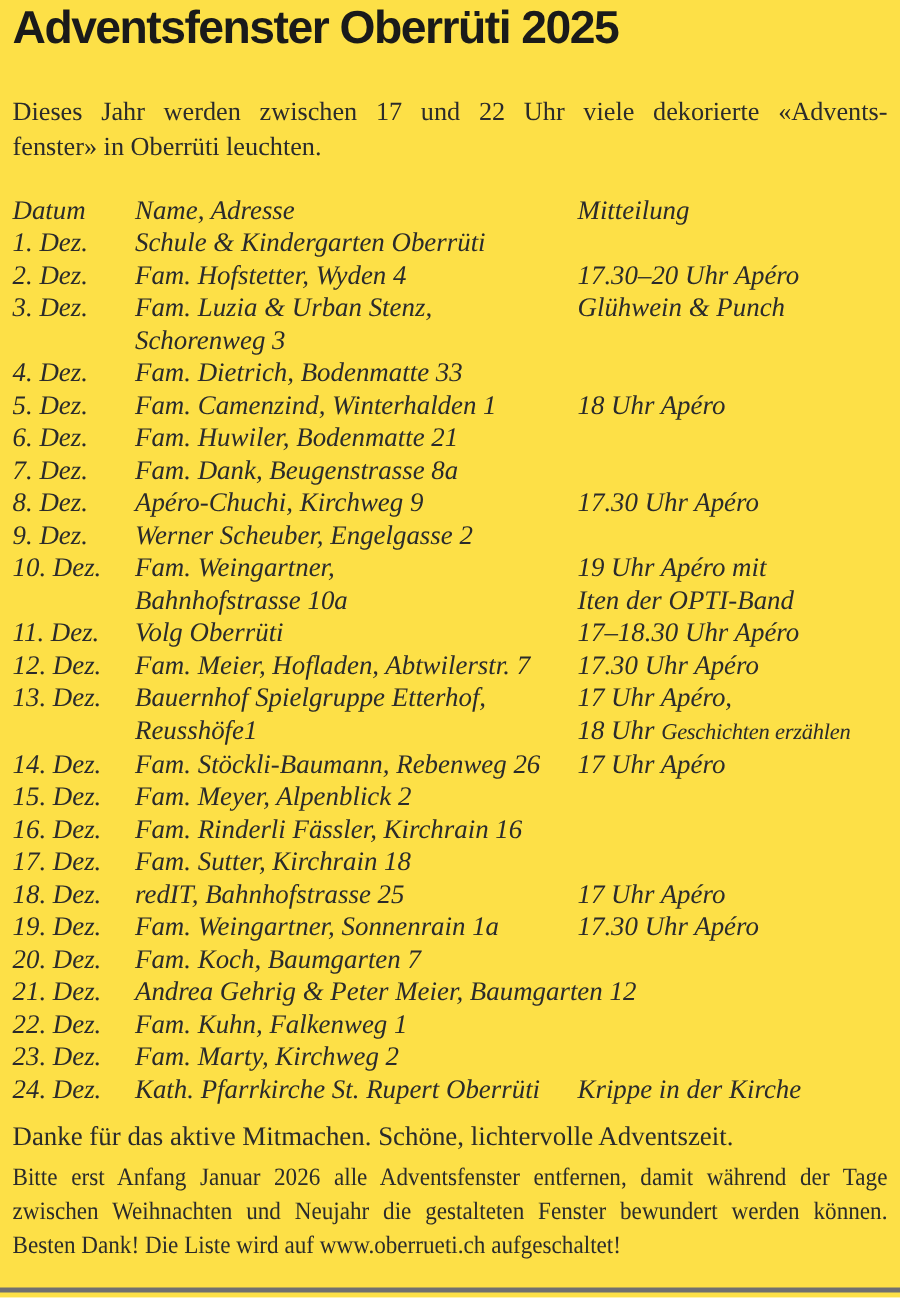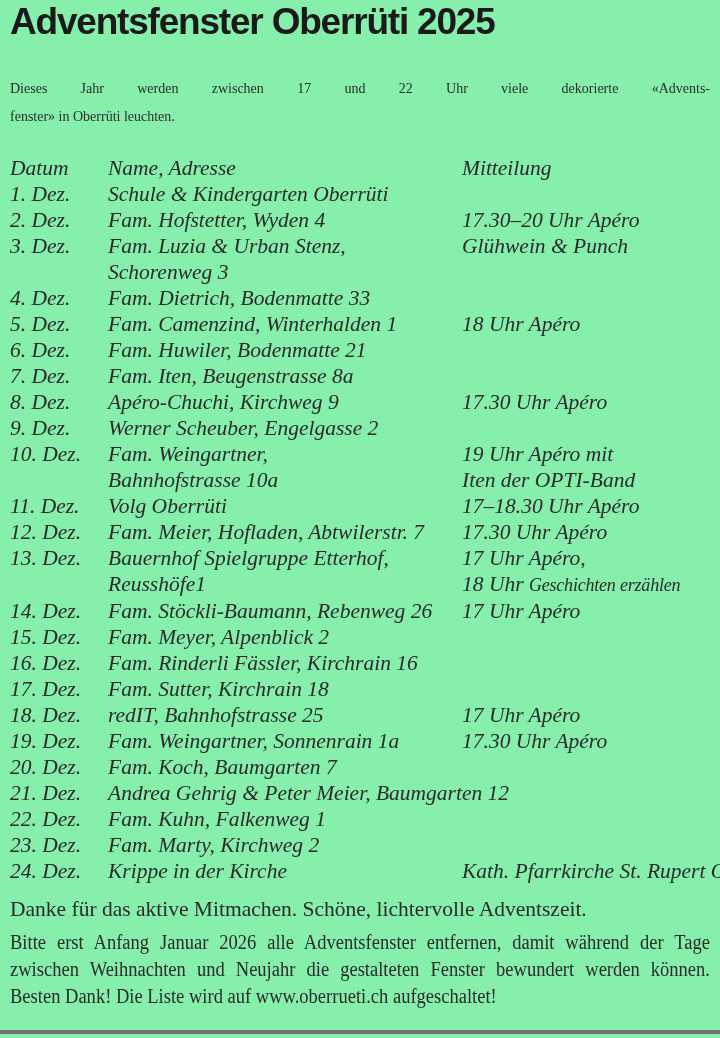--- a/index.html
+++ b/index.html
@@ -4,39 +4,39 @@
 <style>
   html, body {
     margin: 0;
     padding: 0;
     background: #ffffff;
   }
   .page {
     position: relative;
     width: 720px;
     height: 1038px;
-    background: #86efac;
+    background: #fde047;
     overflow: hidden;
     font-family: "Liberation Serif", serif;
     color: #2b2b2b;
     box-sizing: border-box;
     padding: 2px 10px 0 10px;
   }
   .title {
     font-family: "Liberation Sans", sans-serif;
     font-weight: 700;
     font-size: 37px;
     letter-spacing: -1.2px;
     color: #1a1a1a;
     margin: 0;
     line-height: 40px;
   }
   .intro {
     margin-top: 33px;
-    font-size: 14px;
+    font-size: 21px;
     line-height: 28px;
     width: 700px;
   }
   .intro .line1 {
     display: block;
     text-align: justify;
     text-align-last: justify;
     white-space: nowrap;
   }
   .intro .line2 { display: block; }
@@ -167,21 +167,21 @@
         <div class="row">
           <div class="cell date">6. Dez.</div>
           <div class="cell name">
             <div class="line">Fam. Huwiler, Bodenmatte 21</div>
           </div>
           <div class="cell note"></div>
         </div>
         <div class="row">
           <div class="cell date">7. Dez.</div>
           <div class="cell name">
-            <div class="line">Fam. Iten, Beugenstrasse 8a</div>
+            <div class="line">Fam. Dank, Beugenstrasse 8a</div>
           </div>
           <div class="cell note"></div>
         </div>
         <div class="row">
           <div class="cell date">8. Dez.</div>
           <div class="cell name">
             <div class="line">Apéro-Chuchi, Kirchweg 9</div>
           </div>
           <div class="cell note">
             <div class="line">17.30 Uhr Apéro</div>
@@ -305,25 +305,25 @@
         </div>
         <div class="row">
           <div class="cell date">23. Dez.</div>
           <div class="cell name">
             <div class="line">Fam. Marty, Kirchweg 2</div>
           </div>
           <div class="cell note"></div>
         </div>
         <div class="row">
           <div class="cell date">24. Dez.</div>
+          <div class="cell name">
+            <div class="line">Kath. Pfarrkirche St. Rupert Oberrüti</div>
+          </div>
           <div class="cell note">
             <div class="line">Krippe in der Kirche</div>
-          </div>
-          <div class="cell name">
-            <div class="line">Kath. Pfarrkirche St. Rupert Oberrüti</div>
           </div>
         </div>
       </div>
   </div>
 
   <div class="footer">
     <p class="footer-thanks">Danke für das aktive Mitmachen. Schöne, lichtervolle Adventszeit.</p>
     <div class="footer-notice">
       <span class="notice-line">Bitte erst Anfang Januar 2026 alle Adventsfenster entfernen, damit während der Tage</span>
       <span class="notice-line">zwischen Weihnachten und Neujahr die gestalteten Fenster bewundert werden können.</span>

